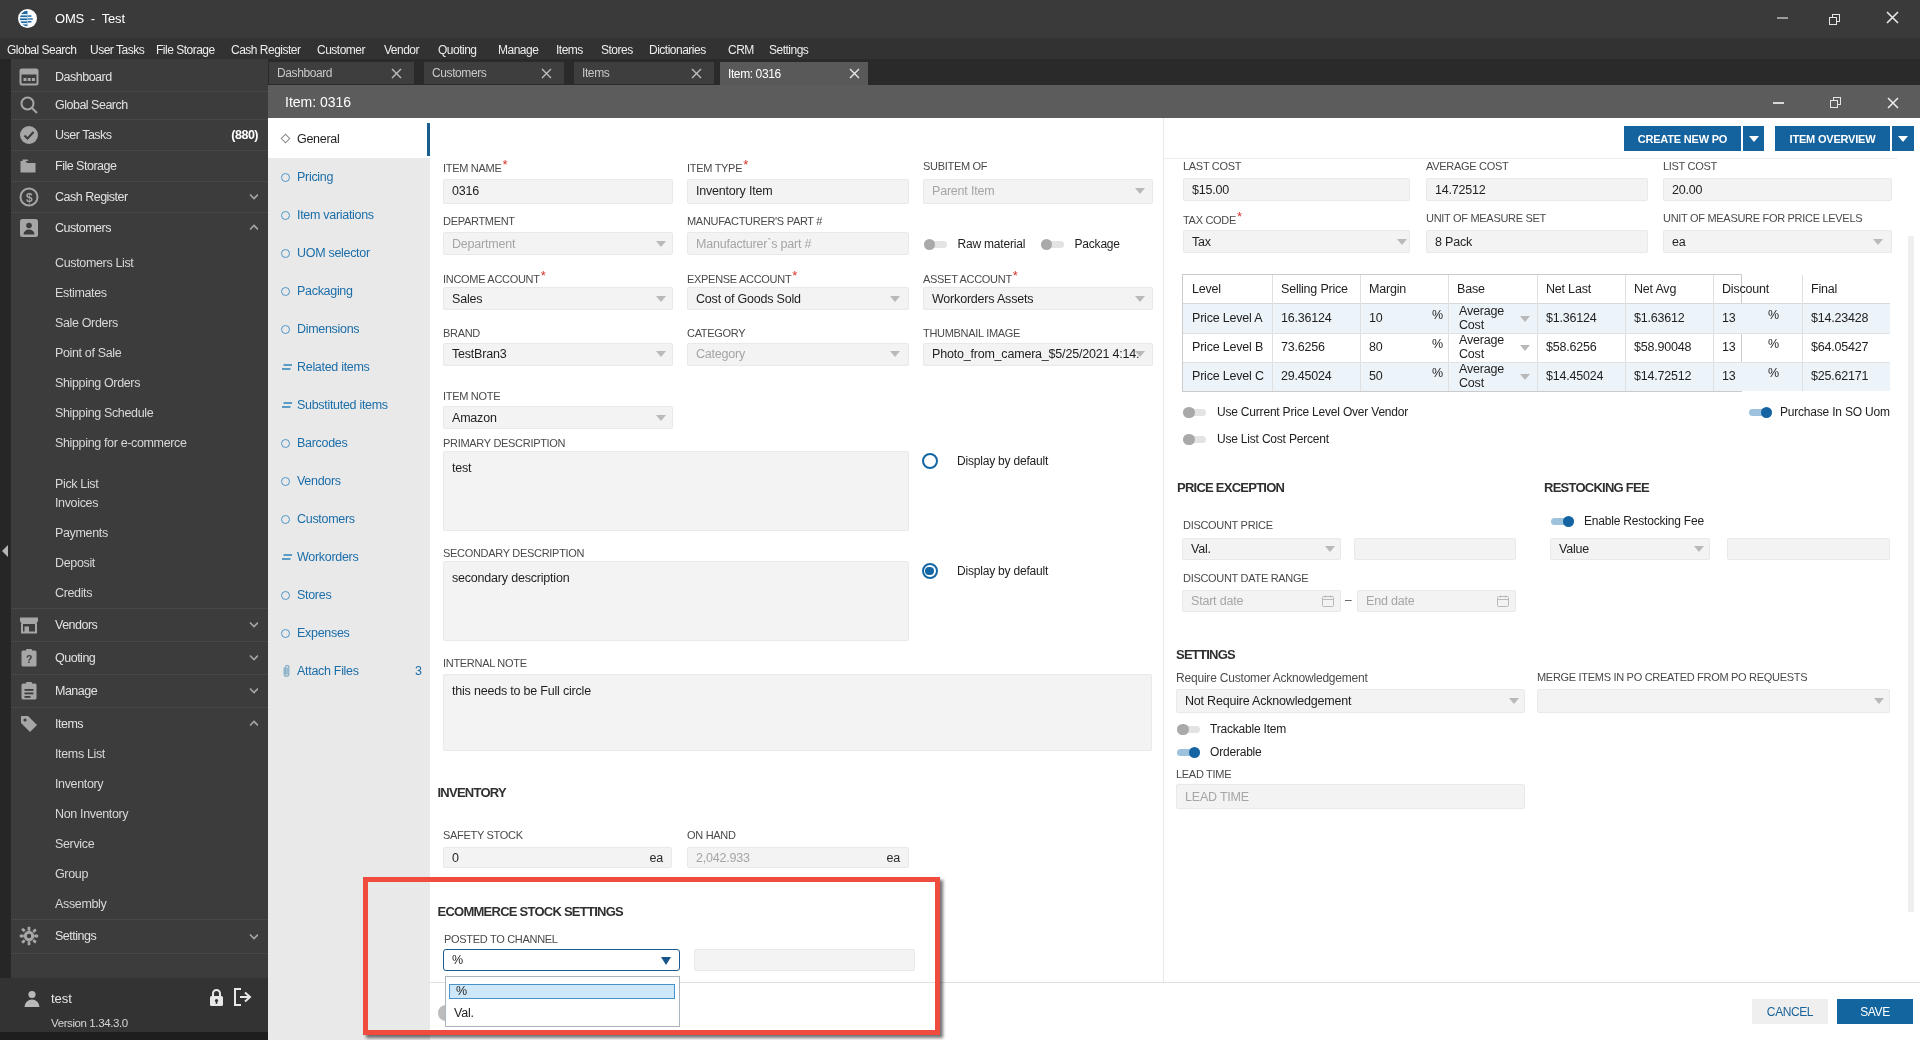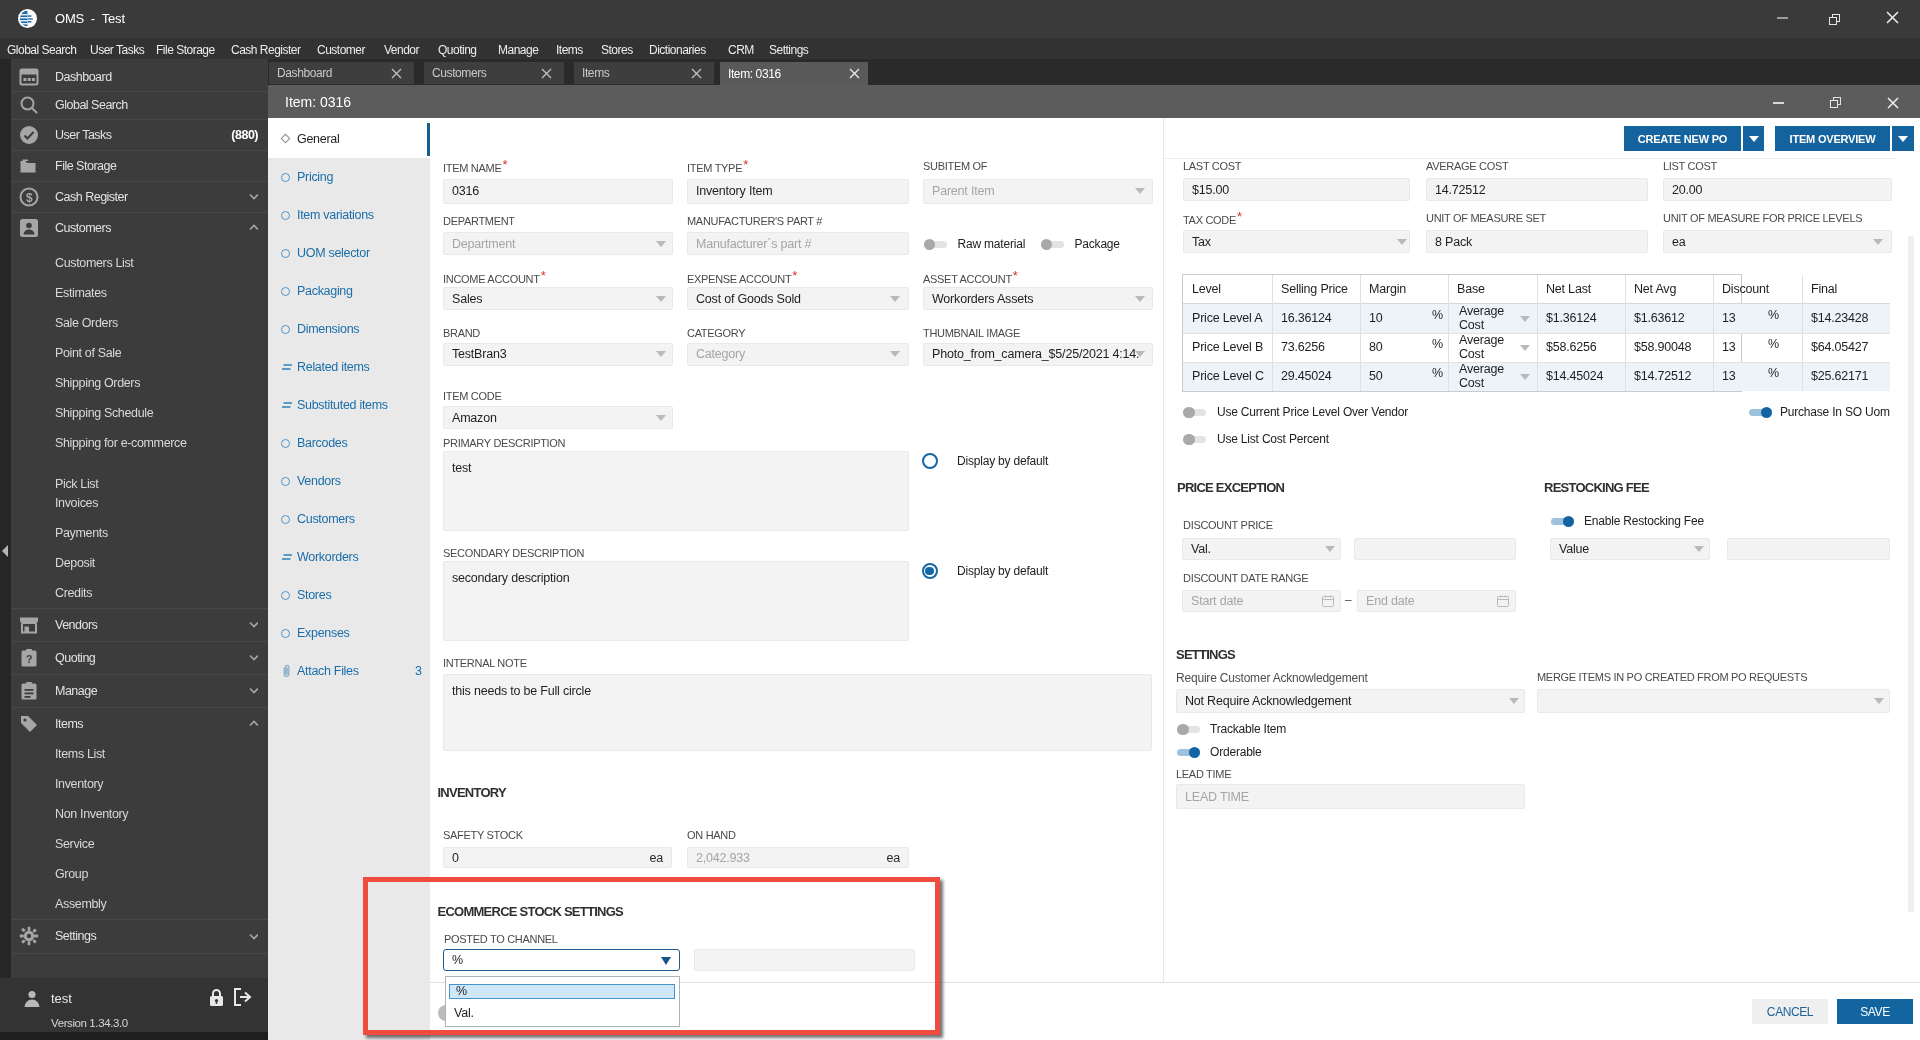--- a/index.html
+++ b/index.html
@@ -449,21 +449,21 @@
 <div class="car" style="left:656px;top:351px;"></div>
 <div class="lbl" style="left:687px;top:326.5px;">CATEGORY</div>
 <div class="inp" style="left:687px;top:342.5px;width:222px;height:23px;">
         <span class="ph">Category</span>
       </div>
 <div class="car" style="left:890px;top:351px;"></div>
 <div class="lbl" style="left:923px;top:326.5px;">THUMBNAIL IMAGE</div>
 <div class="inp" style="left:923px;top:342.5px;width:230px;height:23px;">Photo_from_camera_$5/25/2021 4:14:</div>
 <div class="car" style="left:1135px;top:351px;"></div>
 
-<div class="lbl" style="left:443px;top:389.5px;">ITEM CODE</div>
+<div class="lbl" style="left:443px;top:389.5px;">ITEM NOTE</div>
 <div class="inp" style="left:443px;top:406px;width:230px;height:23px;">Amazon</div>
 <div class="car" style="left:656px;top:414.5px;"></div>
 
 <div class="lbl" style="left:443px;top:437px;">PRIMARY DESCRIPTION</div>
 <div class="inp" style="left:443px;top:451px;width:466px;height:80px;align-items:flex-start;padding-top:9px;">test</div>
 <div class="abs" style="left:921.5px;top:453px;width:16px;height:16px;border-radius:50%;border:2.6px solid #1467a5;background:#fff;"></div>
 <div class="txt" style="left:957px;top:453.5px;">Display by default</div>
 <div class="lbl" style="left:443px;top:547px;">SECONDARY DESCRIPTION</div>
 <div class="inp" style="left:443px;top:561px;width:466px;height:80px;align-items:flex-start;padding-top:9px;">secondary description</div>
 <div class="abs" style="left:921.5px;top:563px;width:16px;height:16px;border-radius:50%;border:2.6px solid #1467a5;background:#fff;"></div>

